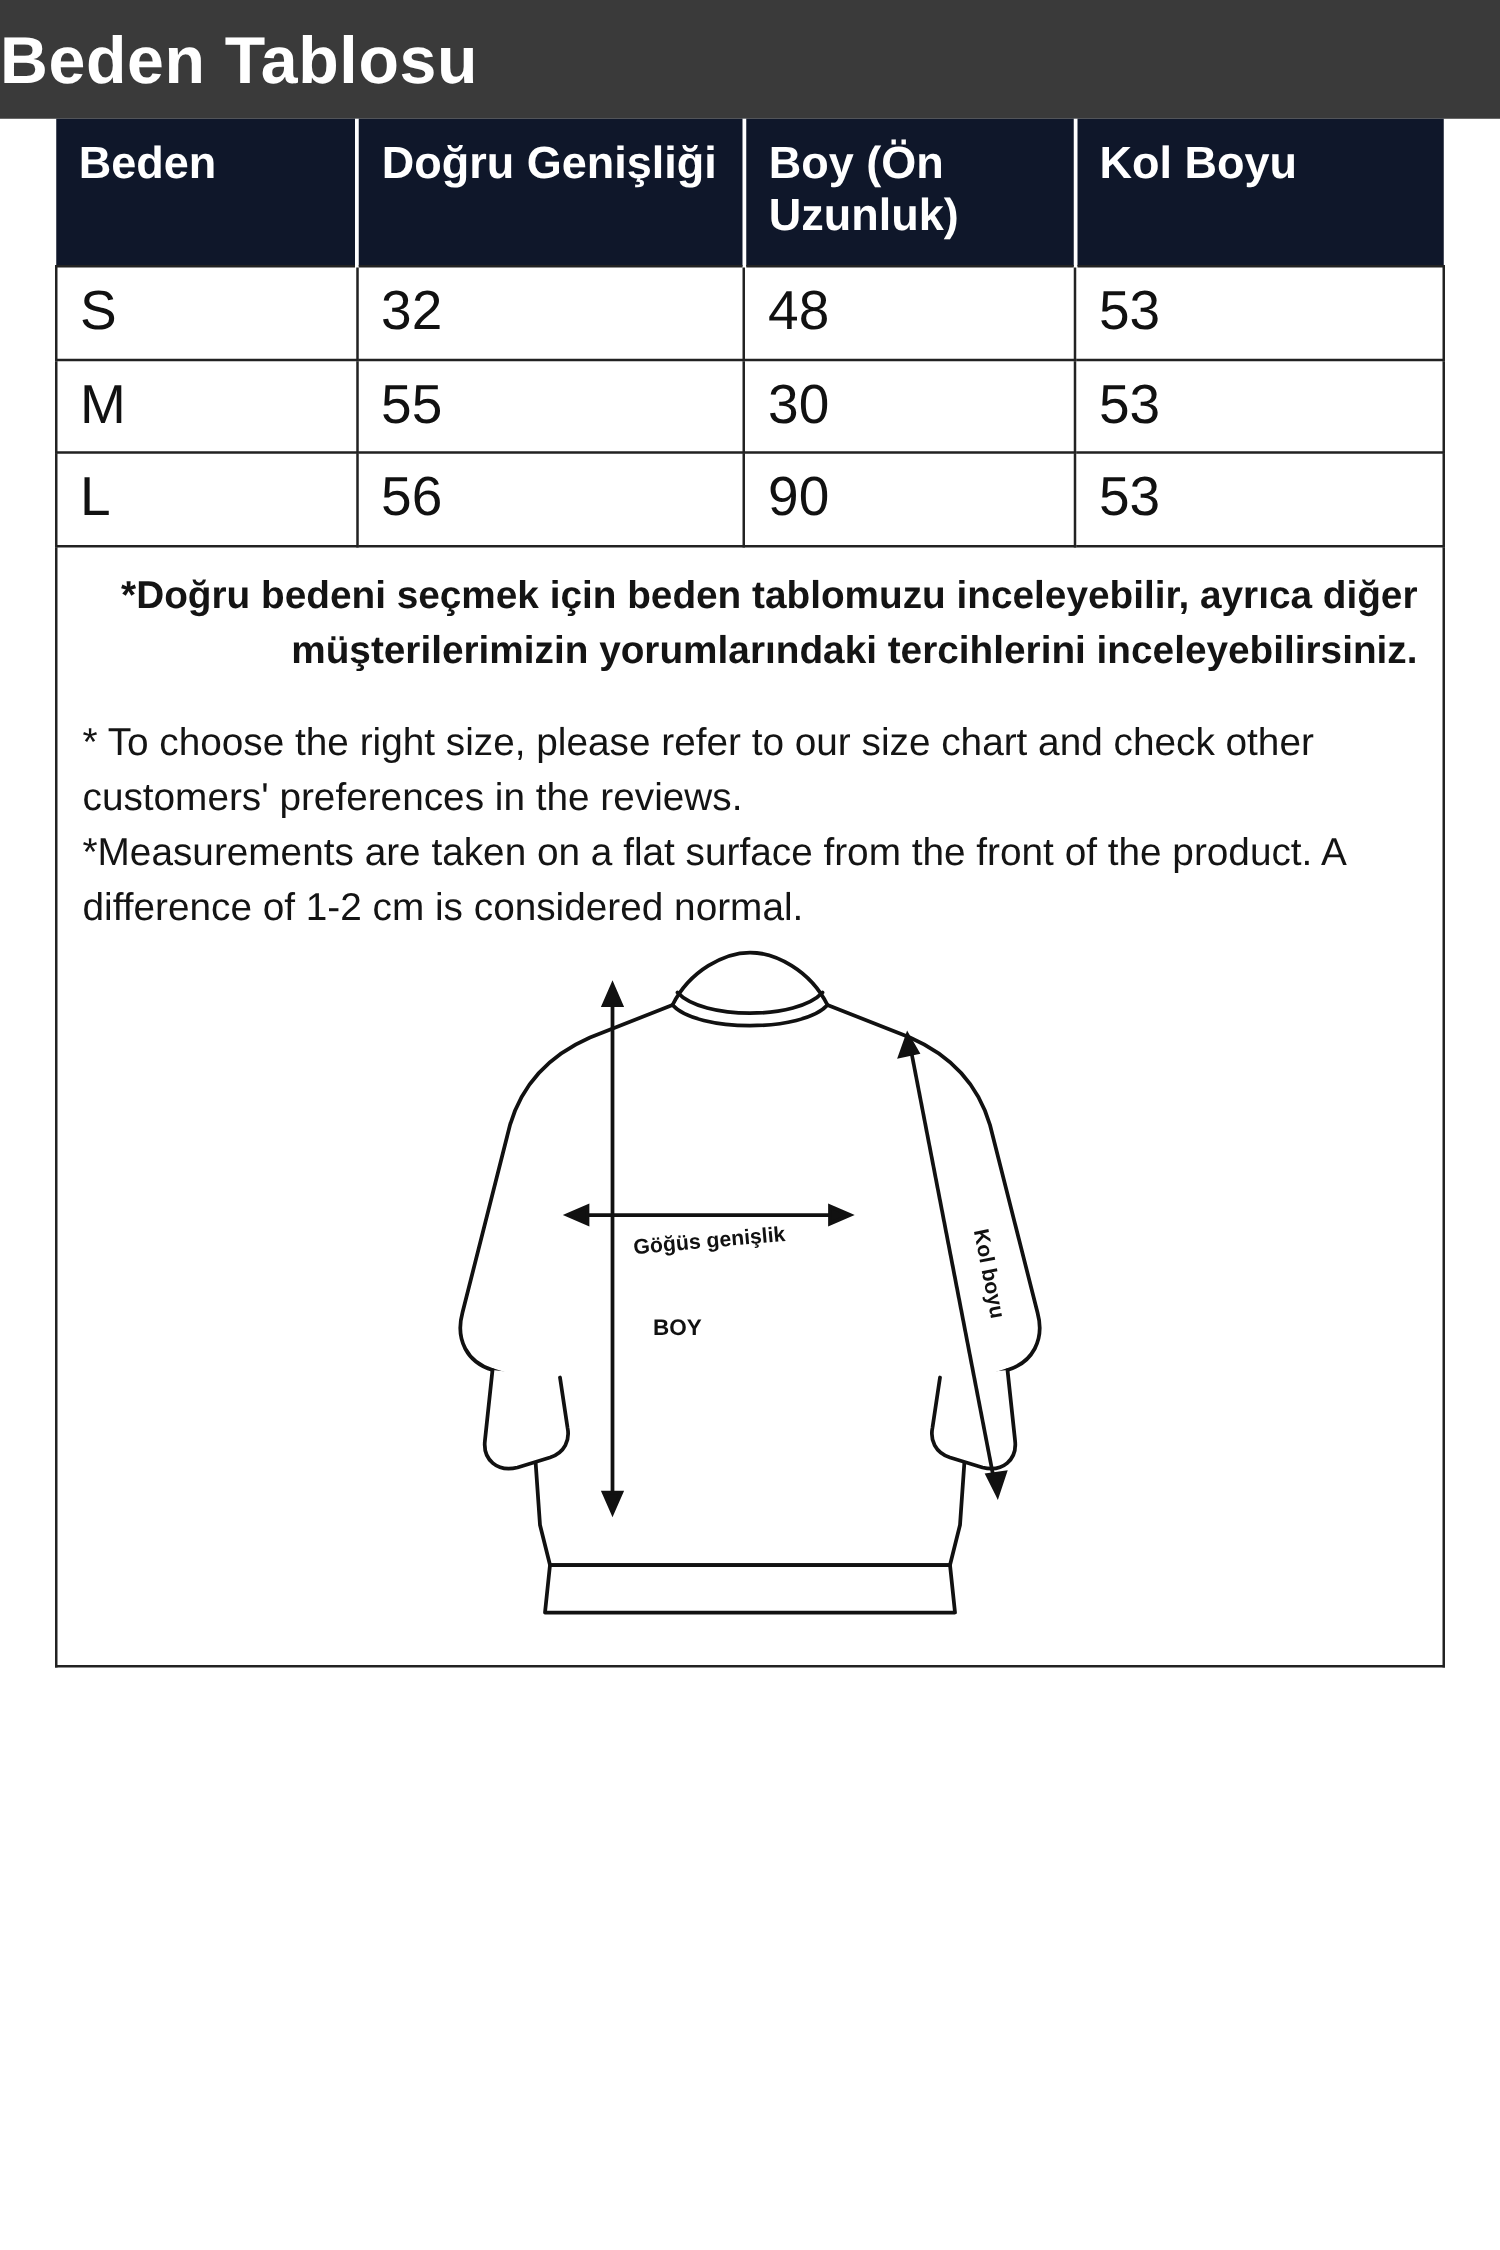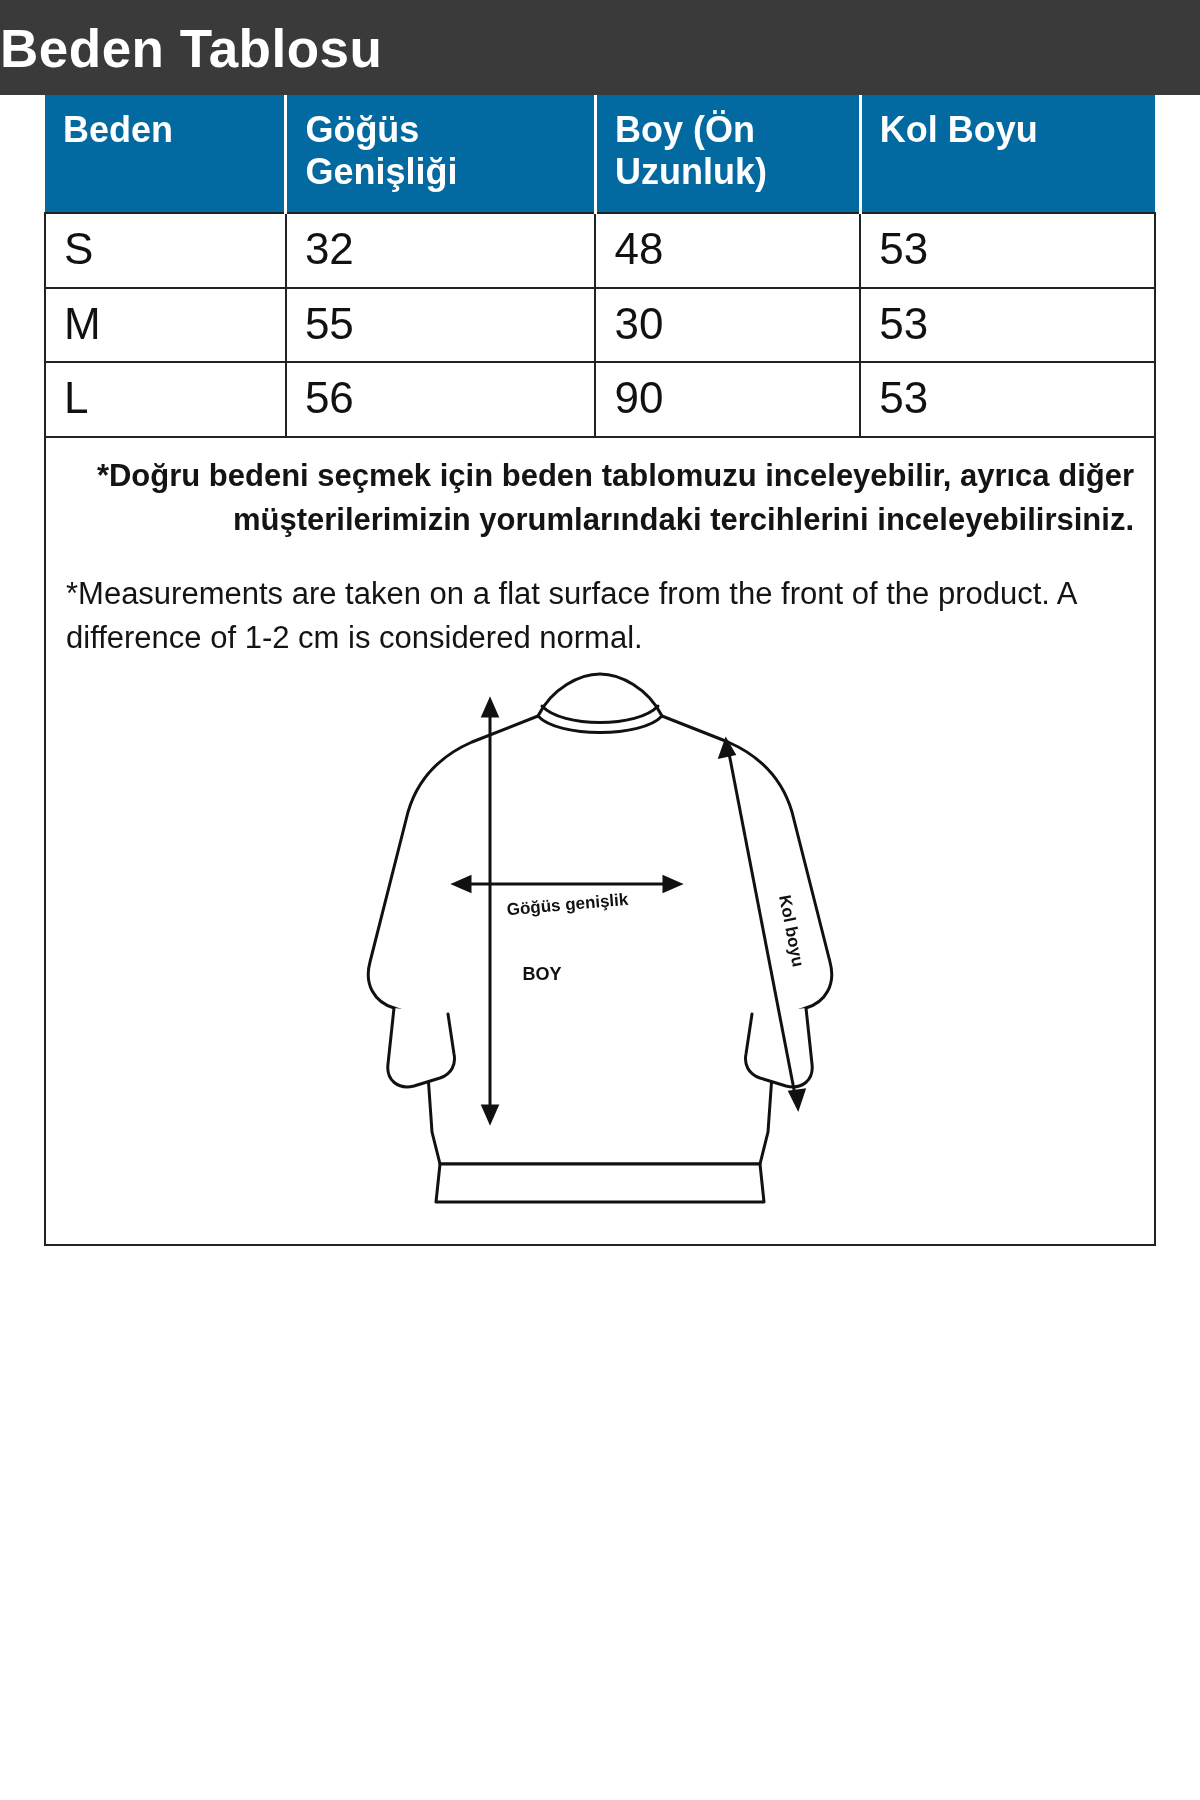--- a/index.html
+++ b/index.html
@@ -32,21 +32,21 @@
     padding: 18px 0 16px 0;
     margin: 0 -44px 0 -44px;
   }
   
   .size-table {
     width: 100%;
     border-collapse: collapse;
     table-layout: fixed;
   }
   .size-table th {
-    background: #0369a1;
+    background: #0f172a;
     color: #ffffff;
     font-size: 36px;
     font-weight: bold;
     text-align: left;
     vertical-align: top;
     padding: 14px 14px 18px 18px;
     border-right: 3px solid #ffffff;
     line-height: 1.18;
   }
   .size-table th:last-child { border-right: none; }
@@ -96,21 +96,21 @@
 <body>
 
 <div class="page">
 
   <div class="title-bar">Beden Tablosu</div>
 
   <table class="size-table">
     <thead>
       <tr>
         <th class="col-beden">Beden</th>
-        <th class="col-gogus">Göğüs Genişliği</th>
+        <th class="col-gogus">Doğru Genişliği</th>
         <th class="col-boy">Boy (Ön Uzunluk)</th>
         <th class="col-kol">Kol Boyu</th>
       </tr>
     </thead>
     <tbody>
       <tr class="data-row">
         <td>S</td>
         <td>32</td>
         <td>48</td>
         <td>53</td>
@@ -126,20 +126,21 @@
         <td>56</td>
         <td>90</td>
         <td>53</td>
       </tr>
     </tbody>
   </table>
 
   <div class="notes">
     <p class="tr">*Doğru bedeni seçmek için beden tablomuzu inceleyebilir, ayrıca diğer müşterilerimizin yorumlarındaki tercihlerini inceleyebilirsiniz.</p>
     <div class="gap"></div>
+    <p class="en">* To choose the right size, please refer to our size chart and check other customers' preferences in the reviews.</p>
     <p class="en">*Measurements are taken on a flat surface from the front of the product. A difference of 1-2 cm is considered normal.</p>
 
     <div class="illustration">
       <svg width="620" height="560" viewBox="0 0 620 560" fill="none" aria-hidden="true">
 
         <g stroke="#111111" stroke-width="3" fill="#ffffff" stroke-linejoin="round" stroke-linecap="round">
 
           <path d="M248 54
                    C 262 26, 290 12, 310 12
                    C 330 12, 358 26, 372 54

